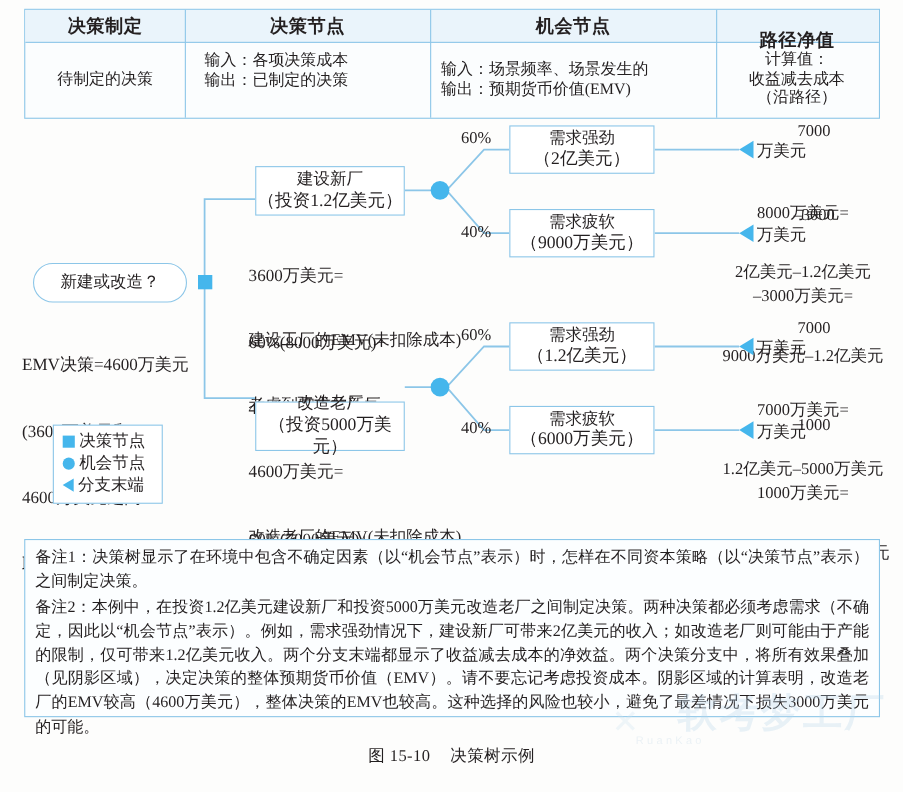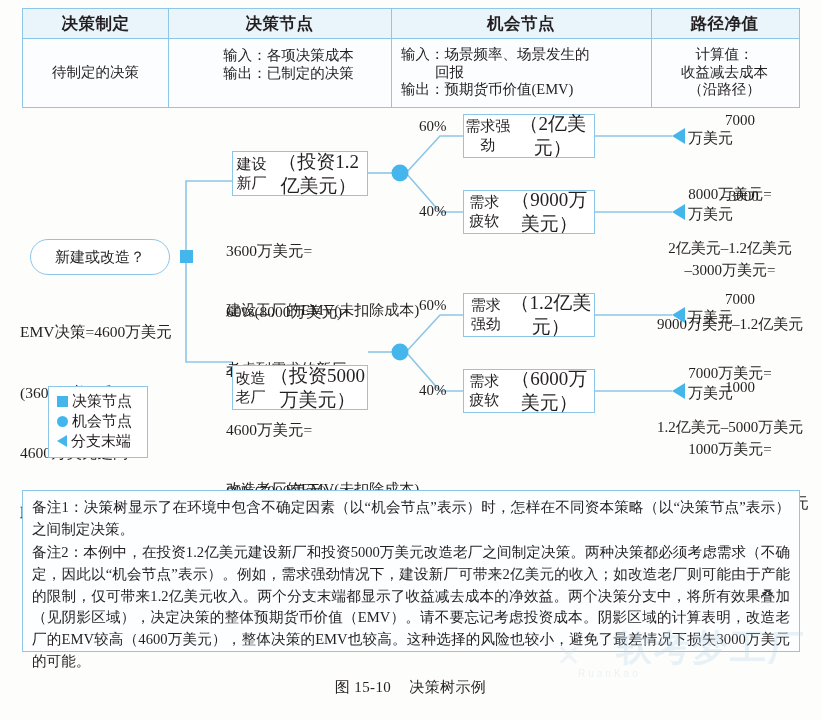--- a/index.html
+++ b/index.html
@@ -35,24 +35,24 @@
   .hcell.body{font-size:14.5px;}
   .hcell.body.left{justify-content:flex-start;text-align:left;}
 
   
   .tree{position:absolute;left:0;top:108px;width:821px;height:380px;}
   svg.wires{position:absolute;left:0;top:0;width:821px;height:380px;overflow:visible;}
 
   .node-box{
     position:absolute;box-sizing:border-box;
     border:1.4px solid #8cc6e8;background:#ffffff;
-    display:flex;flex-direction:row;align-items:center;justify-content:center;
+    display:flex;flex-direction:column;align-items:center;justify-content:center;
     text-align:center;line-height:1.25;font-size:15px;
   }
-  .node-box .l2{font-size:19px;}
+  .node-box .l2{font-size:16px;}
 
   .txt{position:absolute;font-size:15.5px;line-height:1.3;white-space:pre;}
   .txt.small{font-size:15px;}
   .pct{position:absolute;font-size:15px;}
 
   .legend{
     position:absolute;box-sizing:border-box;
     border:1.4px solid #8cc6e8;background:#ffffff;
     padding:5px 8px 6px 8px;
   }
@@ -99,35 +99,34 @@
     <div class="hdr-row1"></div>
     <div class="hdr-row2"></div>
 
     <div class="vdiv" style="left:145px;"></div>
     <div class="vdiv" style="left:368px;"></div>
     <div class="vdiv" style="left:628px;"></div>
 
     <div class="hcell bold" style="left:0;top:0;width:145px;height:30px;">决策制定</div>
     <div class="hcell bold" style="left:145px;top:0;width:223px;height:30px;">决策节点</div>
     <div class="hcell bold" style="left:368px;top:0;width:260px;height:30px;">机会节点</div>
-    <div class="hcell bold" style="left:628px;top:0;width:147px;height:30px;font-family:Liberation Serif, serif;">路径净值</div>
+    <div class="hcell bold" style="left:628px;top:13px;width:147px;height:30px;font-family:Liberation Serif, serif;">路径净值</div>
 
     <div class="hcell body" style="left:0;top:30px;width:145px;height:67px;">待制定的决策</div>
 
-    <div class="hcell body left" style="left:145px;top:30px;width:223px;height:51px;padding-left:18px;box-sizing:border-box;justify-content:center;">
+    <div class="hcell body left" style="left:145px;top:30px;width:223px;height:51px;padding-left:18px;box-sizing:border-box;">
       <div>
         <div>输入：各项决策成本</div>
         <div>输出：已制定的决策</div>
       </div>
     </div>
 
     <div class="hcell body left" style="left:368px;top:30px;width:260px;height:67px;padding-left:10px;box-sizing:border-box;">
       <div>
         <div>输入：场景频率、场景发生的</div>
-        <div style="padding-left:34px;">回报</div>
         <div>输出：预期货币价值(EMV)</div>
       </div>
     </div>
 
     <div class="hcell body" style="left:628px;top:30px;width:147px;height:67px;">
       <div>
         <div>计算值：</div>
         <div>收益减去成本</div>
         <div>（沿路径）</div>
       </div>

